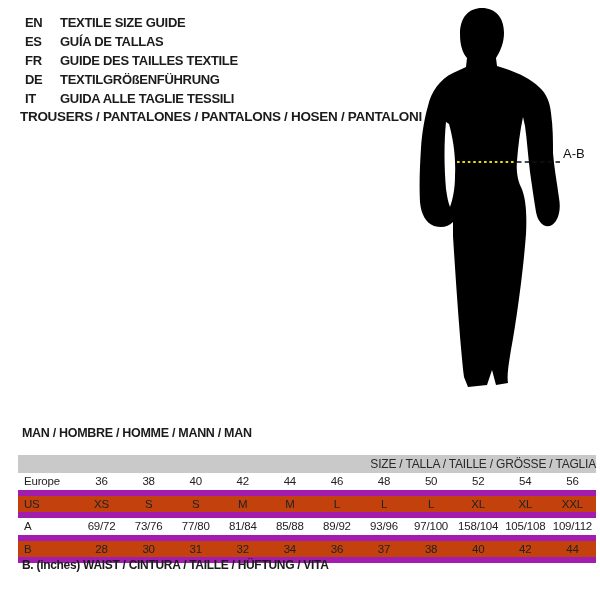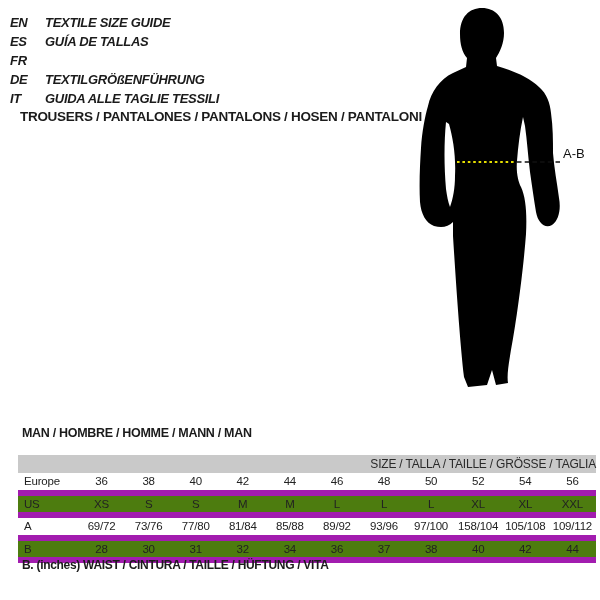--- a/index.html
+++ b/index.html
@@ -1,21 +1,21 @@
 <!DOCTYPE html>
 <html><head>
 <meta charset="utf-8">
 <style>
   html,body{margin:0;padding:0;}
   body{
     width:600px;height:600px;position:relative;background:#ffffff;
     font-family:"Liberation Sans",sans-serif;color:#1b1b1b;overflow:hidden;
   }
   
-  .lang-list{position:absolute;left:10px;top:13px;font-style:italic;}
+  .lang-list{position:absolute;left:25px;top:13px;}
   .lang-row{display:flex;height:19px;align-items:center;}
   .lang-code{width:35px;font-size:13px;font-weight:700;letter-spacing:-0.3px;}
   .lang-label{font-size:13px;font-weight:700;letter-spacing:-0.3px;white-space:nowrap;}
   .garment-title{
     position:absolute;left:20px;top:109px;font-size:13.5px;font-weight:700;
     letter-spacing:-0.3px;white-space:nowrap;text-align:right;
   }
   
   .figure-wrap{position:absolute;left:400px;top:0;width:200px;height:420px;}
   .ab-label{position:absolute;left:563px;top:146px;font-size:13px;font-weight:400;color:#111;}
@@ -32,39 +32,40 @@
   .size-table col.lbl{width:60px;}
   .size-table th{
     background:#c9c9c9;font-weight:400;text-align:right;padding:2px 0 2px 6px;
     height:14px;font-size:12px;color:#2a2a2a;letter-spacing:-0.2px;white-space:nowrap;
   }
   .size-table td{
     text-align:center;padding:1.5px 0;height:13.5px;border-bottom:6px solid #a21caf;
     letter-spacing:-0.2px;
   }
   .size-table td.row-label{text-align:left;padding-left:6px;}
-  .size-table tr.stripe td{background:#4d7c0f;margin-top:6px;}
+  .size-table tr.stripe td{background:#c2410c;margin-top:6px;}
   
   .footnotes{position:absolute;left:22px;top:556px;}
   .footnote{font-size:12px;font-weight:700;letter-spacing:-0.3px;line-height:19px;white-space:nowrap;}
 </style>
 </head>
 <body>
 
 <div class="lang-list">
   <div class="lang-row">
     <span class="lang-code">EN</span>
     <span class="lang-label">TEXTILE SIZE GUIDE</span>
   </div>
   <div class="lang-row">
     <span class="lang-code">ES</span>
     <span class="lang-label">GUÍA DE TALLAS</span>
   </div>
   <div class="lang-row">
     <span class="lang-code">FR</span>
+    <span class="lang-label">GUIDE DES TAILLES TEXTILE</span>
   </div>
   <div class="lang-row">
     <span class="lang-code">DE</span>
     <span class="lang-label">TEXTILGRÖßENFÜHRUNG</span>
   </div>
   <div class="lang-row">
     <span class="lang-code">IT</span>
     <span class="lang-label">GUIDA ALLE TAGLIE TESSILI</span>
   </div>
 </div>

